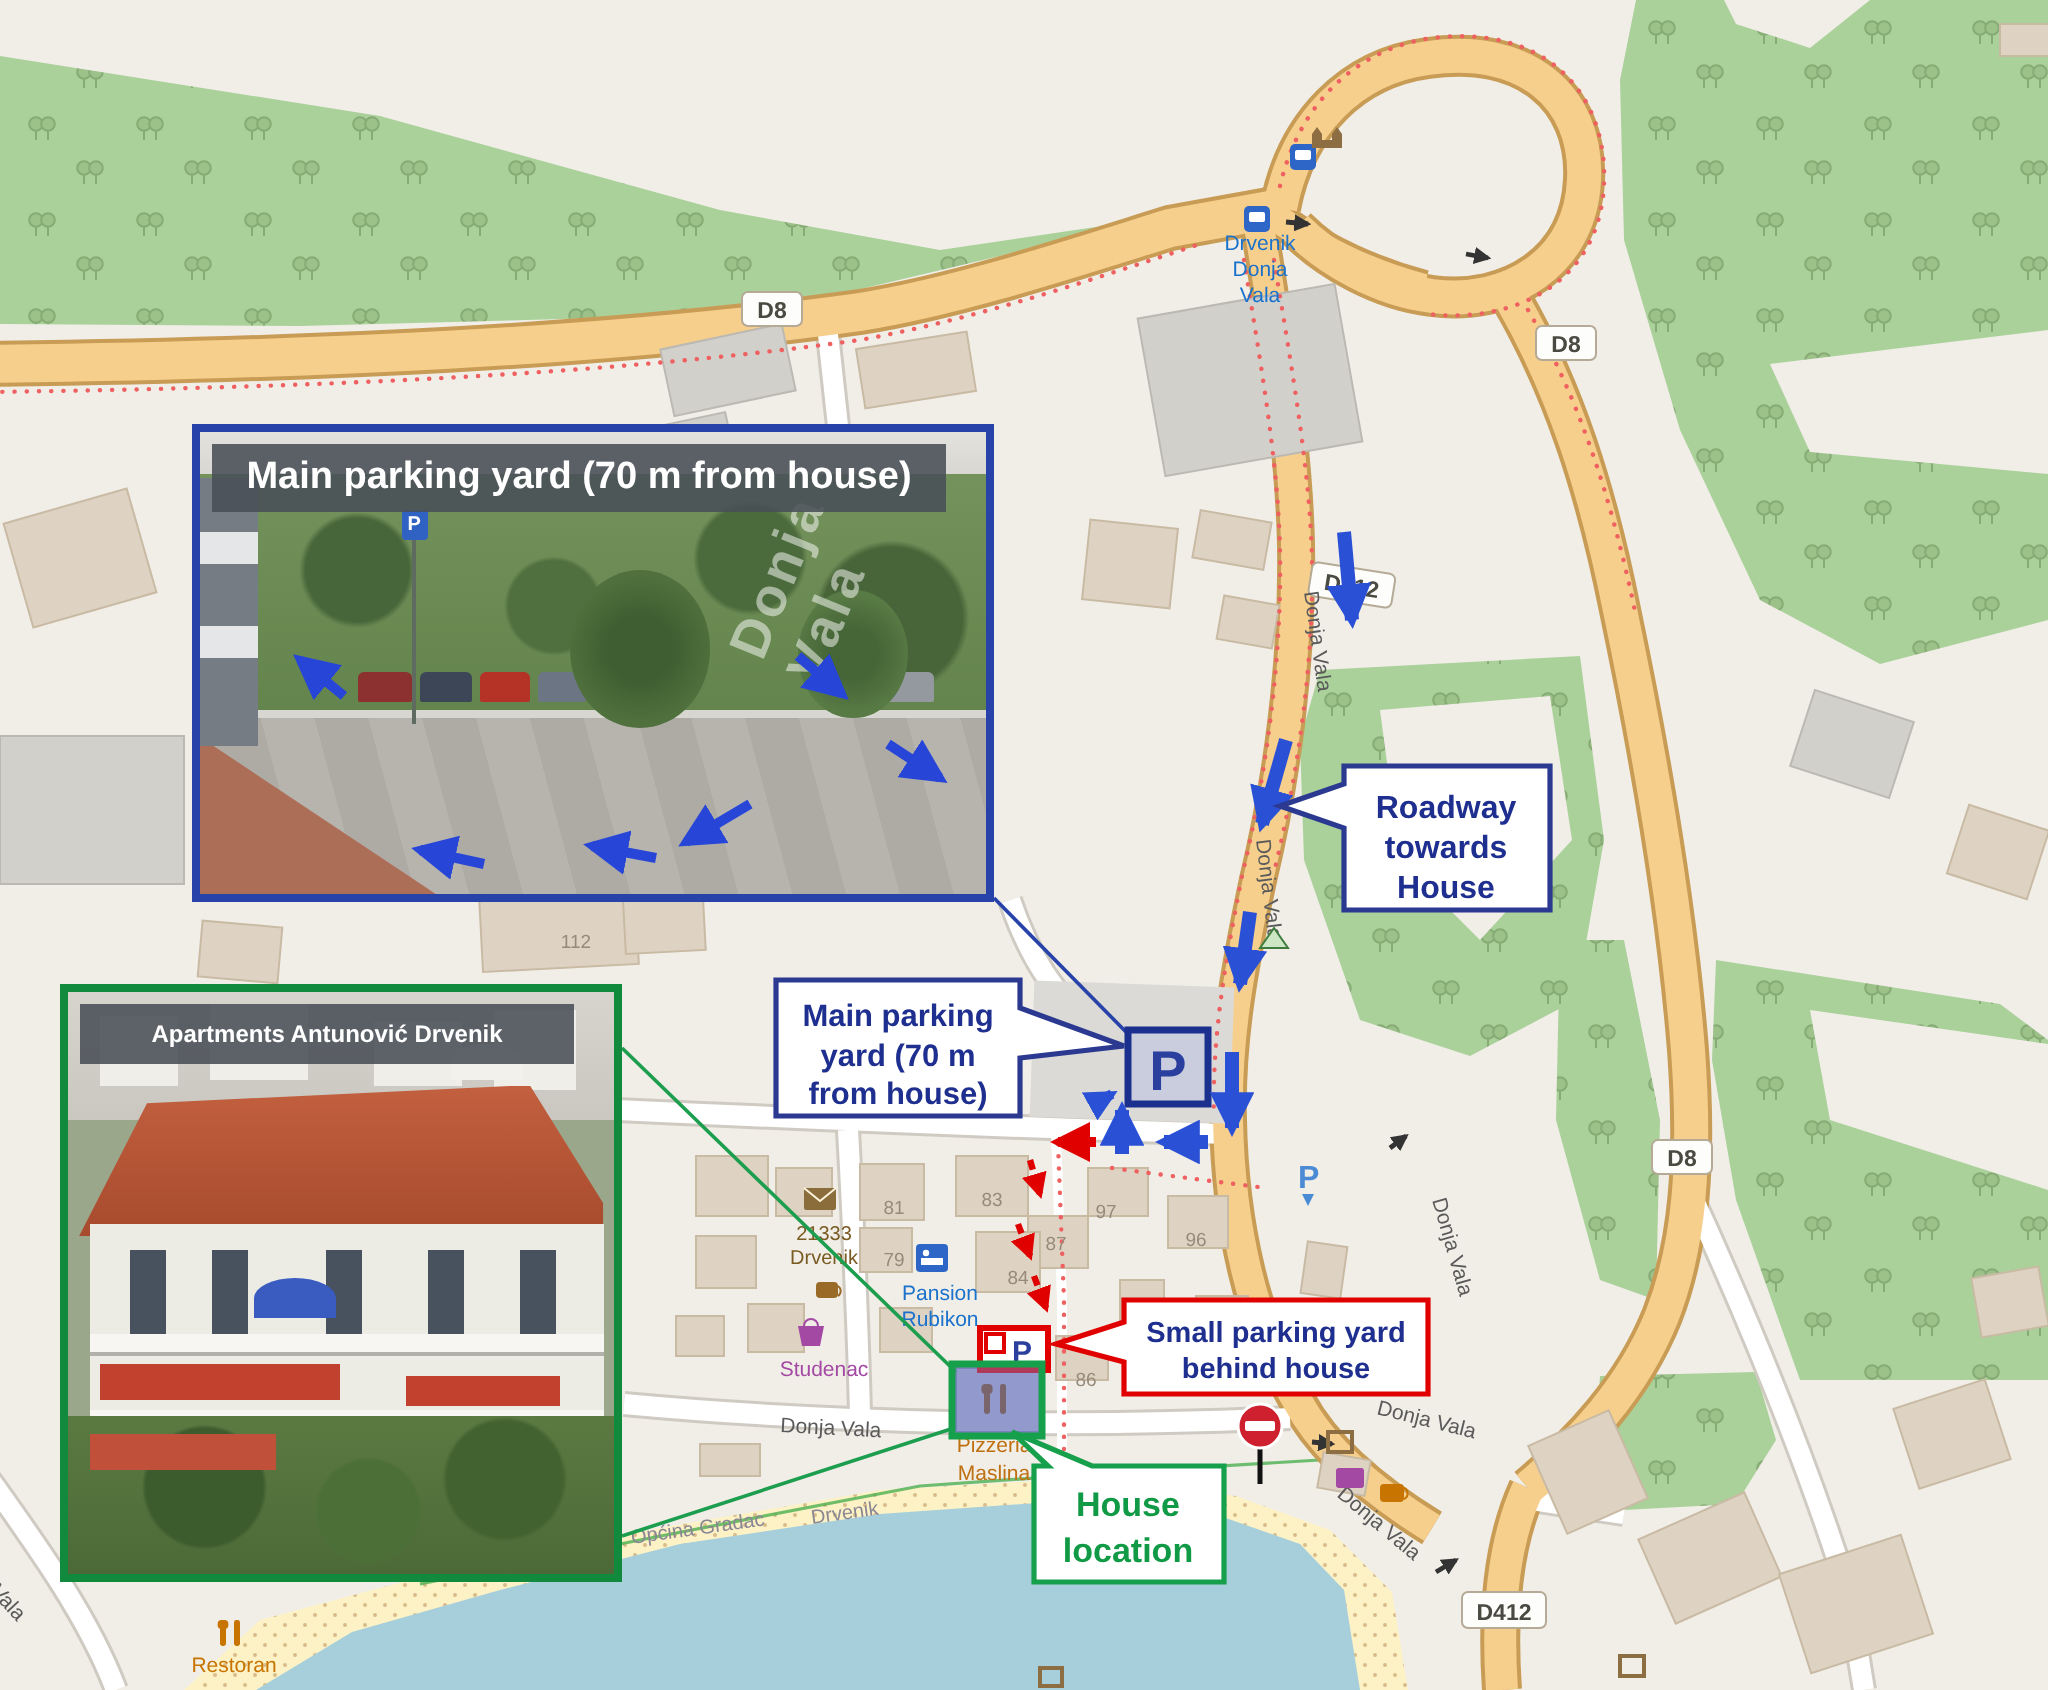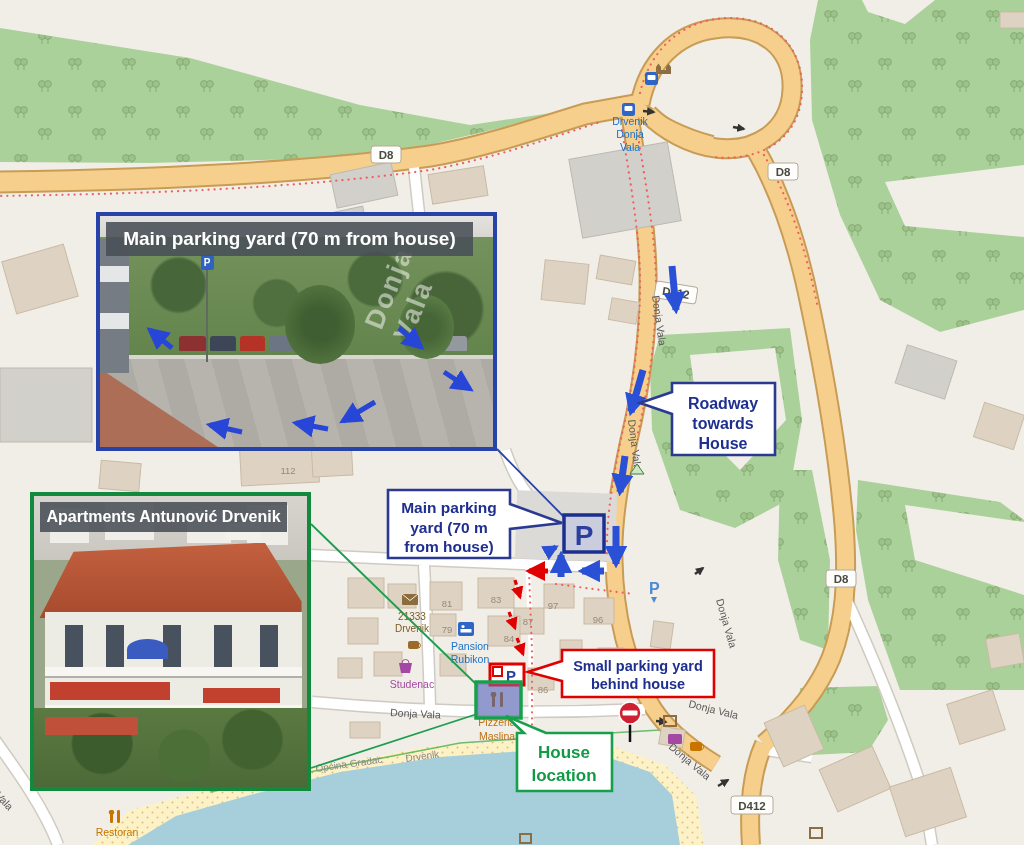--- a/index.html
+++ b/index.html
@@ -6,21 +6,21 @@
   #stage{position:relative;width:1024px;height:845px;overflow:hidden;background:#f1eee8;
          font-family:"Liberation Sans",sans-serif;}
   #basemap{position:absolute;left:0;top:0;}
   svg text{font-family:"Liberation Sans",sans-serif;}
   .photo{position:absolute;box-sizing:border-box;overflow:hidden;background:#9aa78a;}
   .photo .titlebar{position:absolute;top:6px;left:6px;right:20px;background:rgba(73,78,86,.88);
         color:#fff;font-weight:bold;text-align:center;z-index:30;}
   #photo-parking{left:96px;top:212px;width:401px;height:239px;border:4px solid #2742a8;}
   #photo-parking .titlebar{height:34px;line-height:34px;font-size:19px;}
   #photo-apts{left:30px;top:492px;width:281px;height:299px;border:4px solid #128a3e;}
-  #photo-apts .titlebar{height:30px;line-height:30px;font-size:16px;}
+  #photo-apts .titlebar{height:30px;line-height:30px;font-size:12px;}
   .abs{position:absolute;}
   
   .p1-sky{left:0;top:0;width:100%;height:16%;background:linear-gradient(#e3e2de,#cfcfc9);}
   .p1-hill{left:0;top:9%;width:100%;height:52%;
      background:radial-gradient(circle at 20% 40%,#47663a 0 8%,transparent 9%),
                 radial-gradient(circle at 45% 55%,#50703f 0 10%,transparent 11%),
                 radial-gradient(circle at 70% 35%,#4b6b3c 0 9%,transparent 10%),
                 radial-gradient(circle at 88% 60%,#486539 0 10%,transparent 11%),
                 linear-gradient(#74925c,#63844c);}
   .p1-road{left:0;top:61%;width:100%;height:39%;

